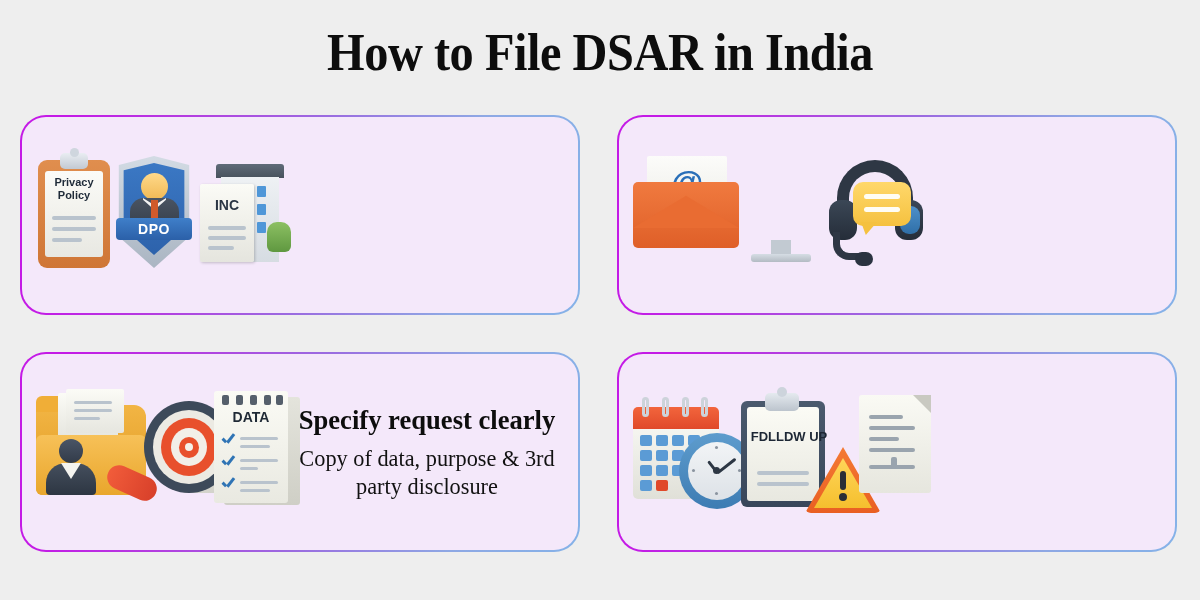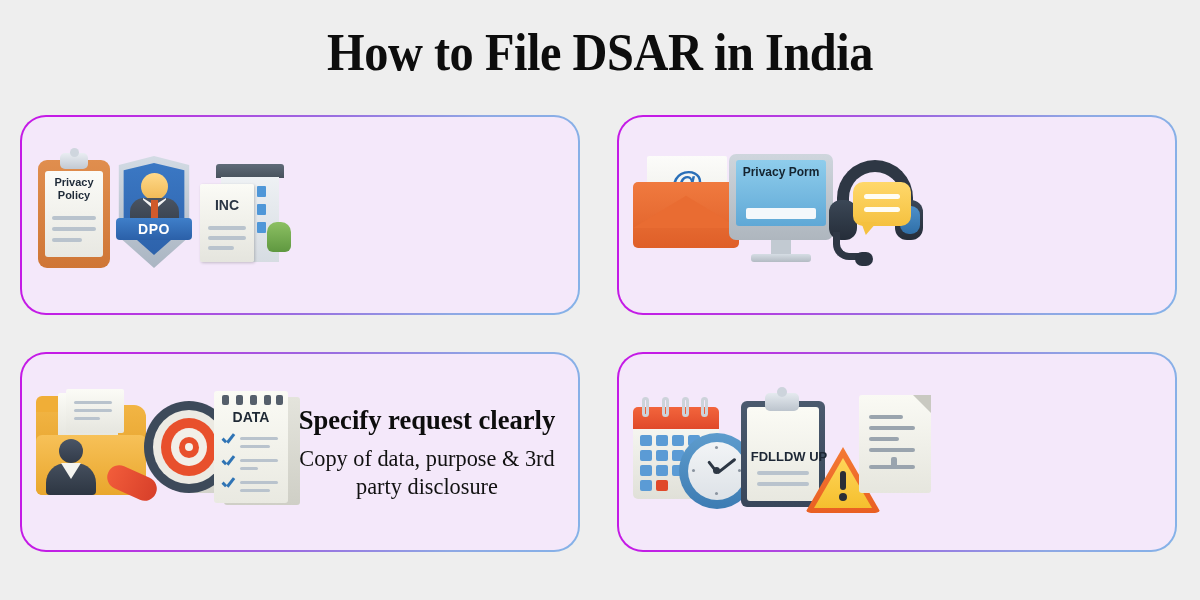--- a/index.html
+++ b/index.html
@@ -190,21 +190,21 @@
   .hand-m { position:absolute; left:28px; top:8px; width:3px; height:23px; background:#2d3744; border-radius:2px; transform-origin:bottom center; transform: rotate(52deg); }
   .pivot { position:absolute; left:25px; top:25px; width:7px; height:7px; border-radius:50%; background:#2d3744; }
   .cmark { position:absolute; width:3px; height:3px; border-radius:50%; background:#8a949f; }
 
   
   .clip4 { left:108px; top:8px; width:84px; height:112px; }
   .clip4-board { position:absolute; left:0; top:6px; width:84px; height:106px; background:linear-gradient(180deg,#4b5a6e,#38465a); border-radius:6px; }
   .clip4-paper { position:absolute; left:6px; top:12px; width:72px; height:94px; background:linear-gradient(180deg,#fbfbf5,#e8e8e0); border-radius:3px; }
   .clip4-clip { position:absolute; left:24px; top:-2px; width:34px; height:18px; background:linear-gradient(180deg,#e5eaef,#bcc4cd); border-radius:5px; }
   .clip4-ring { position:absolute; left:36px; top:-8px; width:10px; height:10px; border-radius:50%; background:#cdd4dc; }
-  .clip4-txt { position:absolute; left:0; top:22px; width:84px; text-align:center; font-family:"Liberation Sans",sans-serif; font-weight:bold; font-size:13px; line-height:1.2; color:#1d2735;margin-top:20px; }
+  .clip4-txt { position:absolute; left:0; top:22px; width:84px; text-align:center; font-family:"Liberation Sans",sans-serif; font-weight:bold; font-size:13px; line-height:1.2; color:#1d2735; }
 
   
   .warn { left:172px; top:60px; width:76px; height:66px; }
   .warn-out { position:absolute; inset:0; background:linear-gradient(180deg,#f47a34,#e95f22); clip-path: polygon(50% 0, 100% 100%, 0 100%); border-radius:6px; }
   .warn-in { position:absolute; left:9px; top:11px; width:58px; height:50px; background:linear-gradient(180deg,#ffd659,#f5bf2e); clip-path: polygon(50% 0, 100% 100%, 0 100%); }
   .warn-bar { position:absolute; left:35px; top:24px; width:6px; height:19px; background:#2b2f36; border-radius:3px; }
   .warn-dot { position:absolute; left:34px; top:46px; width:8px; height:8px; border-radius:50%; background:#2b2f36; }
 
   
   .doc4 { left:226px; top:8px; width:72px; height:98px; }
@@ -271,26 +271,20 @@
 
         <div class="sh env">
           <div class="env-paper">
             <div class="at">@</div>
           </div>
           <div class="env-back"></div>
           <div class="env-flap"></div>
         </div>
 
         <div class="sh mon">
-          <div class="mon-frame">
-            <div class="mon-screen">
-              <div class="mon-txt">Privacy Porm</div>
-              <div class="mon-field"></div>
-            </div>
-          </div>
           <div class="mon-neck"></div>
           <div class="mon-base"></div>
         </div>
 
         <div class="sh hs">
           <div class="hs-band"></div>
           <div class="hs-cupL"></div>
           <div class="hs-cupR"></div>
           <div class="hs-pad"></div>
           <div class="hs-mic"></div>

